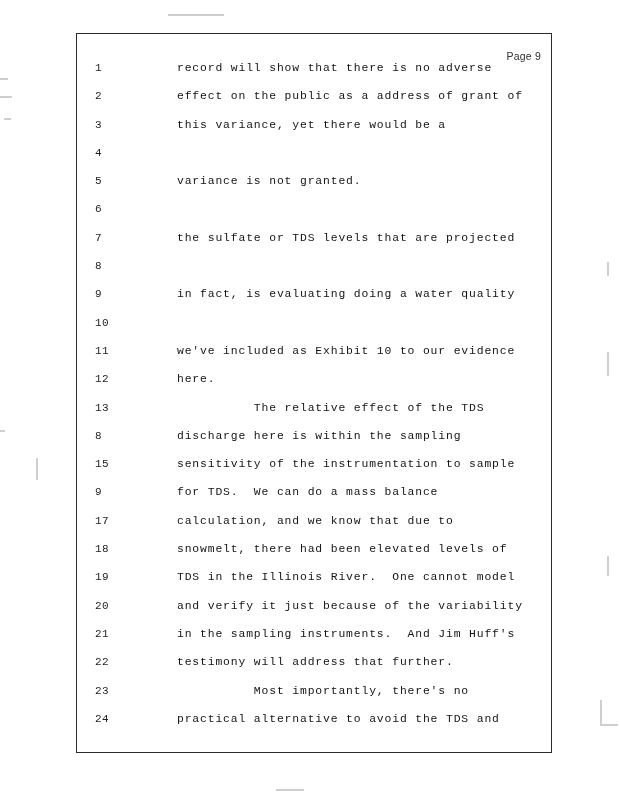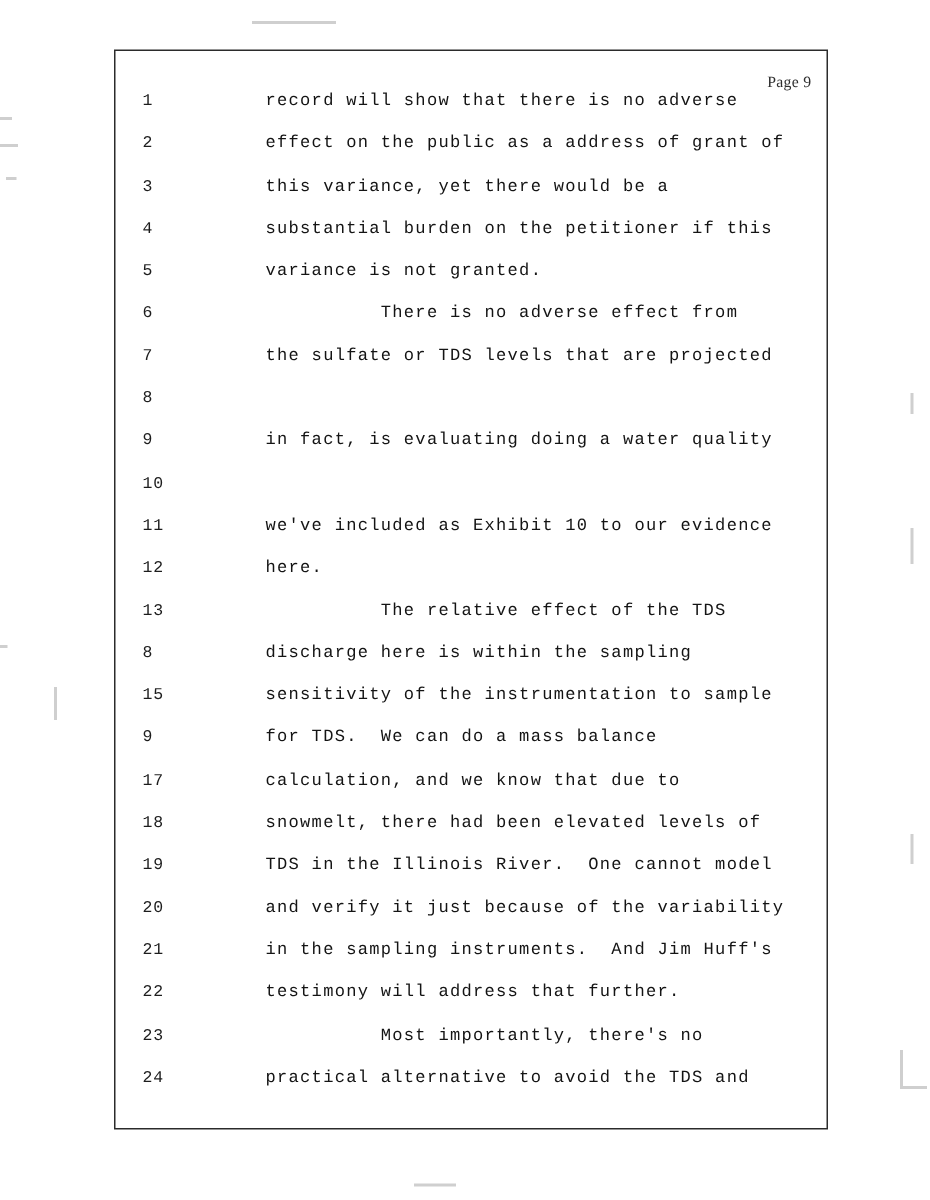--- a/index.html
+++ b/index.html
@@ -30,21 +30,21 @@
     height: 720px;
     border: 1px solid #2b2b2b;
     background: #ffffff;
     box-sizing: border-box;
   }
 
   .page-label {
     position: absolute;
     right: 10px;
     top: 16px;
-    font-family: Liberation Serif, serif;
+    font-family: Liberation Sans, sans-serif;
     font-size: 10.5px;
     color: #2e2e2e;
     letter-spacing: 0.2px;
   }
 
   .transcript {
     position: absolute;
     left: 0;
     top: 28px;
     width: 100%;
@@ -137,29 +137,27 @@
       <div class="line">
         <span class="line-no">2</span>
         <span class="line-text">effect on the public as a address of grant of</span>
       </div>
       <div class="line">
         <span class="line-no">3</span>
         <span class="line-text">this variance, yet there would be a</span>
       </div>
       <div class="line">
         <span class="line-no">4</span>
-        <span class="line-text">substantial burden on the petitioner if this</span>
       </div>
       <div class="line">
         <span class="line-no">5</span>
         <span class="line-text">variance is not granted.</span>
       </div>
       <div class="line">
         <span class="line-no">6</span>
-        <span class="line-text">          There is no adverse effect from</span>
       </div>
       <div class="line">
         <span class="line-no">7</span>
         <span class="line-text">the sulfate or TDS levels that are projected</span>
       </div>
       <div class="line">
         <span class="line-no">8</span>
       </div>
       <div class="line">
         <span class="line-no">9</span>

